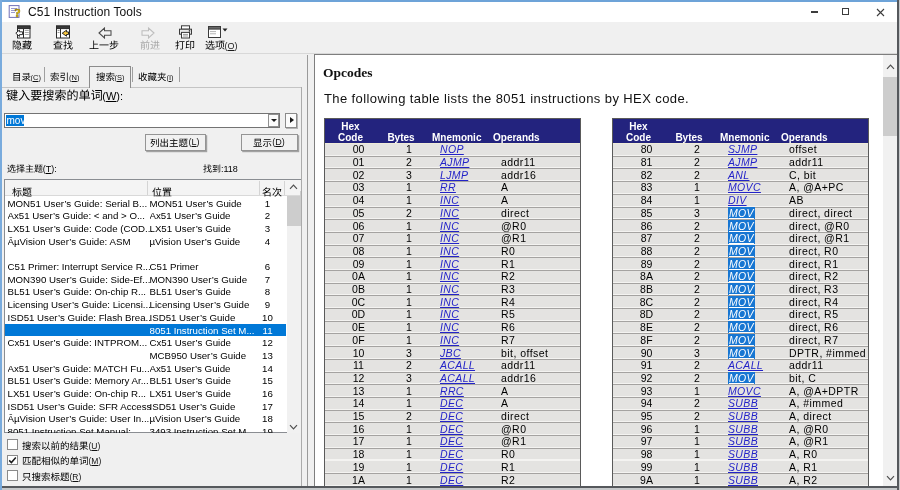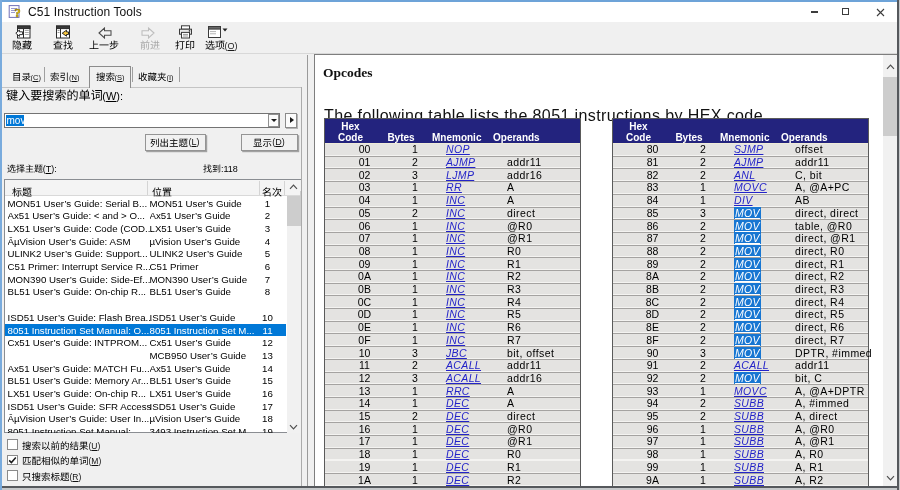--- a/index.html
+++ b/index.html
@@ -53,28 +53,28 @@
 .sbthumb { background:#cdcdcd; }
 .cb { width:10.5px; height:10.5px; background:#fff; border:1px solid #8a8a8a; left:7px; }
 .cblb { left:22px; white-space:nowrap; font-size:8.5px; color:#111; }
 #tpedge { left:301px; top:87px; width:1px; height:399px; background:#ababab; }
 #sash { left:306.5px; top:55px; width:1px; height:431px; background:#9a9a9a; }
 #rpane { left:314px; top:54px; width:583px; height:432px; background:#fff;
   border-top:1px solid #7e7e7e; border-left:1px solid #7e7e7e; overflow:hidden; }
 #rpane div, #rpane span { position:absolute; }
 #opch { left:8px; top:9.5px; font-family:"Liberation Serif",serif; font-weight:bold;
   font-size:13.5px; color:#111; }
-#opcp { left:9px; top:35.5px; font-size:16px; color:#111; letter-spacing:0.4px;margin-top:16px; }
+#opcp { left:9px; top:35.5px; font-size:13px; color:#111; letter-spacing:0.4px; }
 .optab { top:62.5px; width:257px; height:371px; border:1px solid #5a5a5a; }
 .ophead { left:0; top:0; width:255px; height:24px; background:#23237e; color:#fff;
   font-size:10px; font-weight:bold; }
 .hc { text-align:center; }
 .opbody { left:0; top:24px; width:255px; height:345px; border-top:1.4px solid #efebd8;
   background:repeating-linear-gradient(to bottom,#e4e3e1 0px,#e4e3e1 10.7px,#f4f3f1 10.7px,#f4f3f1 11.7px,#a5a3a1 11.7px,#a5a3a1 12.7px); }
-.r { left:14px; width:255px; height:14px; line-height:11px; font-size:10.5px; color:#000; }
+.r { left:8px; width:255px; height:14px; line-height:11px; font-size:10.5px; color:#000; }
 .c1 { left:0; width:51px; text-align:center; }
 .c2 { left:51px; width:50px; text-align:center; }
 .c3 { left:107px;font-style:italic; }
 .c4 { left:168px; letter-spacing:0.45px; }
 a.lk { color:#2323c8; text-decoration:underline; position:static; letter-spacing:0.35px; }
 a.hl2 { background:#1776d2; color:#fff; padding:0 1px; }
 </style></head>
 <body>
 <div id="win">
   <div id="titlebar"></div>
@@ -320,47 +320,46 @@
       <div class="lrow" style="top:25.4px">
         <span class="lc1">LX51 User’s Guide: Code (COD...</span>
         <span class="lc2">LX51 User’s Guide</span>
         <span class="lc3">3</span>
       </div>
       <div class="lrow" style="top:38.1px">
         <span class="lc1">ÂµVision User’s Guide: ASM</span>
         <span class="lc2">µVision User’s Guide</span>
         <span class="lc3">4</span>
       </div>
-      <div class="lrow" style="top:50.8px">
-        <span class="lc1">ULINK2 User’s Guide: Support...</span>
-        <span class="lc2">ULINK2 User’s Guide</span>
-        <span class="lc3">5</span>
-      </div>
       <div class="lrow" style="top:63.5px">
         <span class="lc1">C51 Primer: Interrupt Service R...</span>
         <span class="lc2">C51 Primer</span>
         <span class="lc3">6</span>
       </div>
       <div class="lrow" style="top:76.2px">
         <span class="lc1">MON390 User’s Guide: Side-Ef...</span>
         <span class="lc2">MON390 User’s Guide</span>
         <span class="lc3">7</span>
       </div>
       <div class="lrow" style="top:88.9px">
         <span class="lc1">BL51 User’s Guide: On-chip R...</span>
         <span class="lc2">BL51 User’s Guide</span>
         <span class="lc3">8</span>
       </div>
+      <div class="lrow" style="top:101.6px">
+        <span class="lc1">Licensing User’s Guide: Licensi...</span>
+        <span class="lc2">Licensing User’s Guide</span>
+        <span class="lc3">9</span>
+      </div>
       <div class="lrow" style="top:114.3px">
         <span class="lc1">ISD51 User’s Guide: Flash Brea...</span>
         <span class="lc2">ISD51 User’s Guide</span>
         <span class="lc3">10</span>
       </div>
       <div class="lrow sel" style="top:127.0px">
-        <span class="lc1">8051 Instruction Set Manual: O...</span>
         <span class="lc2">8051 Instruction Set M...</span>
         <span class="lc3">11</span>
       </div>
       <div class="lrow" style="top:139.7px">
         <span class="lc1">Cx51 User’s Guide: INTPROM...</span>
         <span class="lc2">Cx51 User’s Guide</span>
         <span class="lc3">12</span>
       </div>
       <div class="lrow" style="top:152.4px">
         <span class="lc2">MCB950 User’s Guide</span>
@@ -672,21 +671,21 @@
           <div class="r" style="top:64.3px">
             <span class="c1">85</span>
             <span class="c2">3</span>
             <span class="c3"><a class="lk hl2">MOV</a></span>
             <span class="c4">direct, direct</span>
           </div>
           <div class="r" style="top:77.0px">
             <span class="c1">86</span>
             <span class="c2">2</span>
             <span class="c3"><a class="lk hl2">MOV</a></span>
-            <span class="c4">table, @R0</span>
+            <span class="c4">direct, @R0</span>
           </div>
           <div class="r" style="top:89.7px">
             <span class="c1">87</span>
             <span class="c2">2</span>
             <span class="c3"><a class="lk hl2">MOV</a></span>
             <span class="c4">direct, @R1</span>
           </div>
           <div class="r" style="top:102.4px">
             <span class="c1">88</span>
             <span class="c2">2</span>

